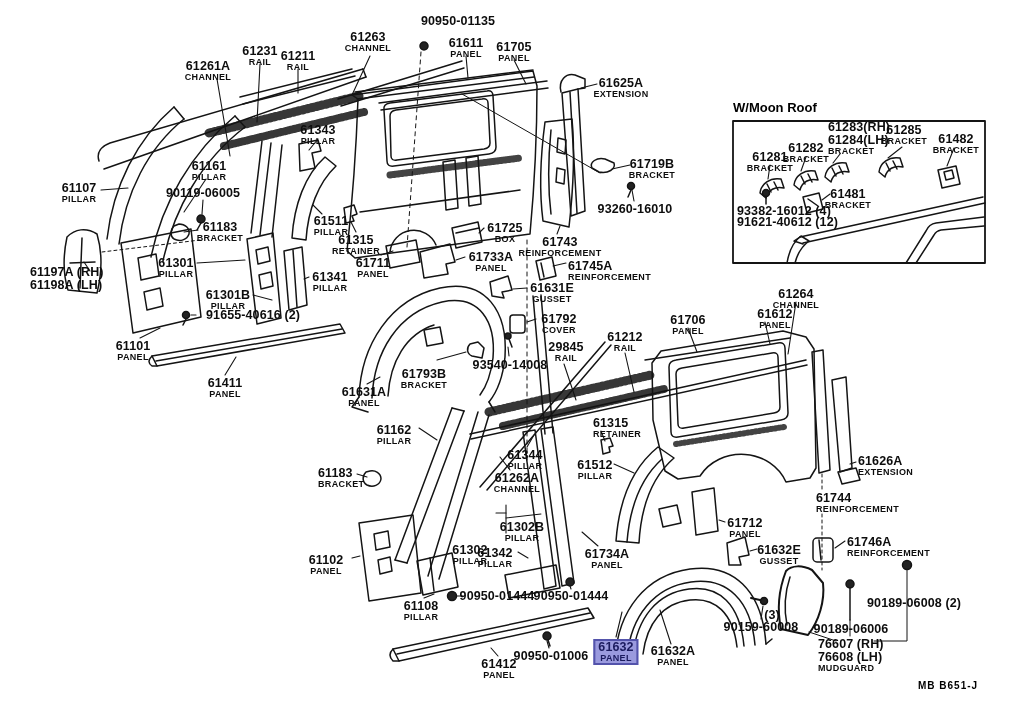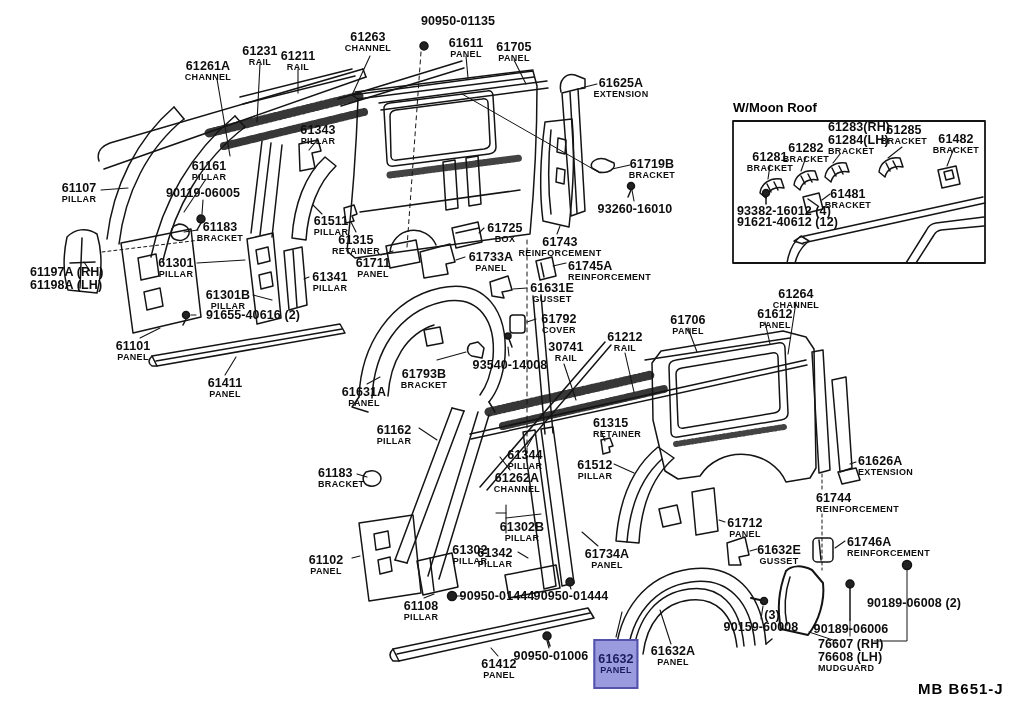--- a/index.html
+++ b/index.html
@@ -6,24 +6,24 @@
   #stage{position:relative;width:1024px;height:716px;background:#ffffff;overflow:hidden;
          font-family:"Liberation Sans",sans-serif;}
   #art{position:absolute;left:0;top:0;z-index:1;}
   #labels-layer{position:absolute;left:0;top:0;width:1024px;height:616px;z-index:3;}
   .label{position:absolute;transform:translateX(-50%);text-align:center;color:#0d0d0d;
          line-height:1.04;white-space:nowrap;}
   .label.left{transform:none;text-align:left;}
   .ln{display:block;}
   .ln.num{font-size:12.5px;font-weight:700;letter-spacing:.1px;}
   .ln.desc{font-size:9px;font-weight:700;letter-spacing:.35px;}
-  .label.highlight{background:#9a9ade;border:2px solid #5353ab;padding:12px 3px;}
+  .label.highlight{background:#9a9ade;border:2px solid #5353ab;padding:0 3px;}
   .label.highlight .ln{color:#1b1b5e;}
   #inset-title{position:absolute;left:733px;top:100px;font-size:13px;font-weight:700;z-index:3;}
-  #footer-code{position:absolute;left:918px;top:680px;font-size:15px;font-weight:700;
+  #footer-code{position:absolute;left:918px;top:680px;font-size:10px;font-weight:700;
                letter-spacing:1px;z-index:3;}
 </style>
 </head>
 <body>
 
 <div id="stage">
 
   <svg id="art" width="1024" height="716" viewBox="0 0 1024 716" fill="none" stroke="#141414" stroke-width="1.5" stroke-linecap="round" stroke-linejoin="round">
 
     <g>
@@ -436,21 +436,21 @@
       </div>
       <div class="label" style="left: 625px; top: 331px;">
         <span class="ln num">61212</span>
         <span class="ln desc">RAIL</span>
       </div>
       <div class="label" style="left: 133px; top: 340px;">
         <span class="ln num">61101</span>
         <span class="ln desc">PANEL</span>
       </div>
       <div class="label" style="left: 566px; top: 341px;">
-        <span class="ln num">30741</span>
+        <span class="ln num">29845</span>
         <span class="ln desc">RAIL</span>
       </div>
       <div class="label" style="left: 510px; top: 359px;">
         <span class="ln num">93540-14008</span>
       </div>
       <div class="label" style="left: 424px; top: 344px; margin-top: 24px;">
         <span class="ln num">61793B</span>
         <span class="ln desc">BRACKET</span>
       </div>
       <div class="label" style="left: 225px; top: 377px;">

